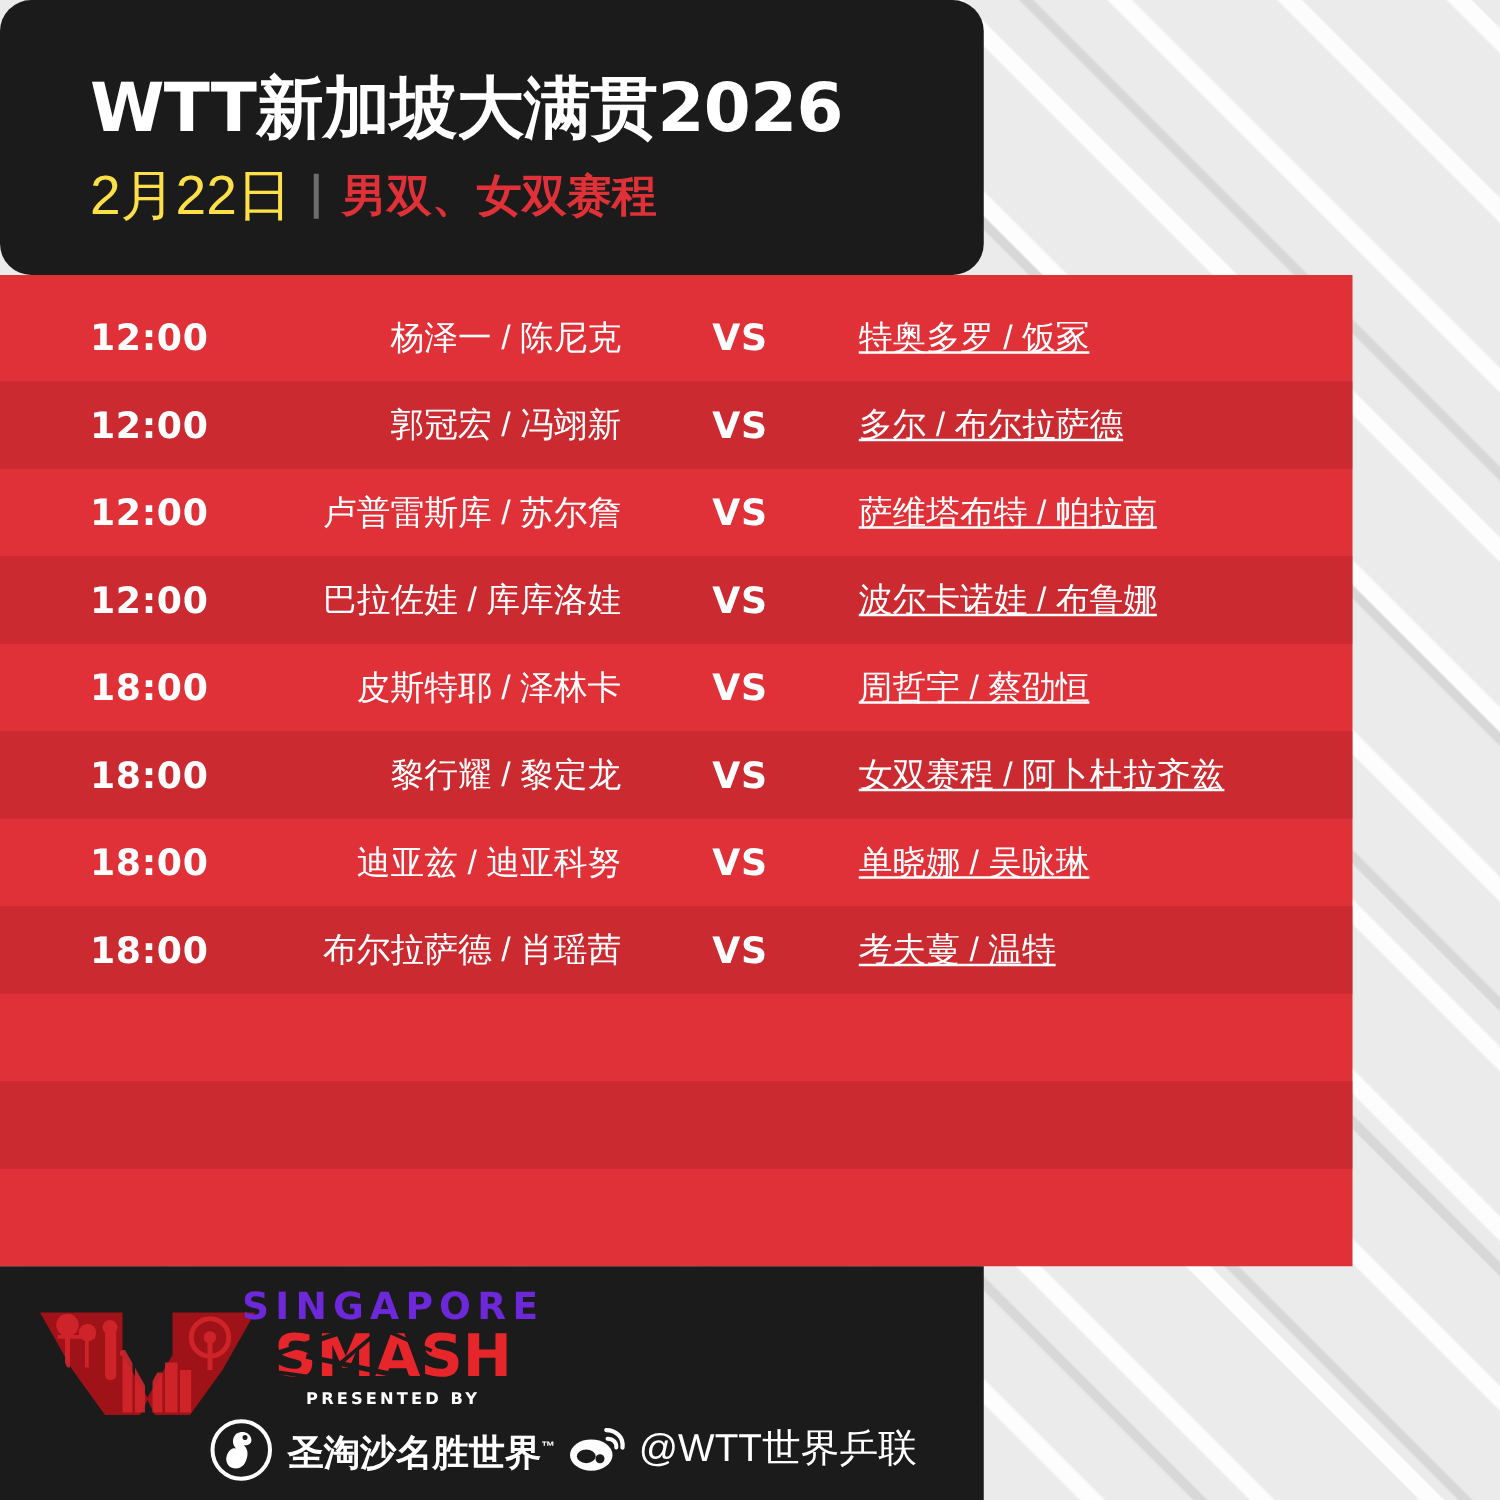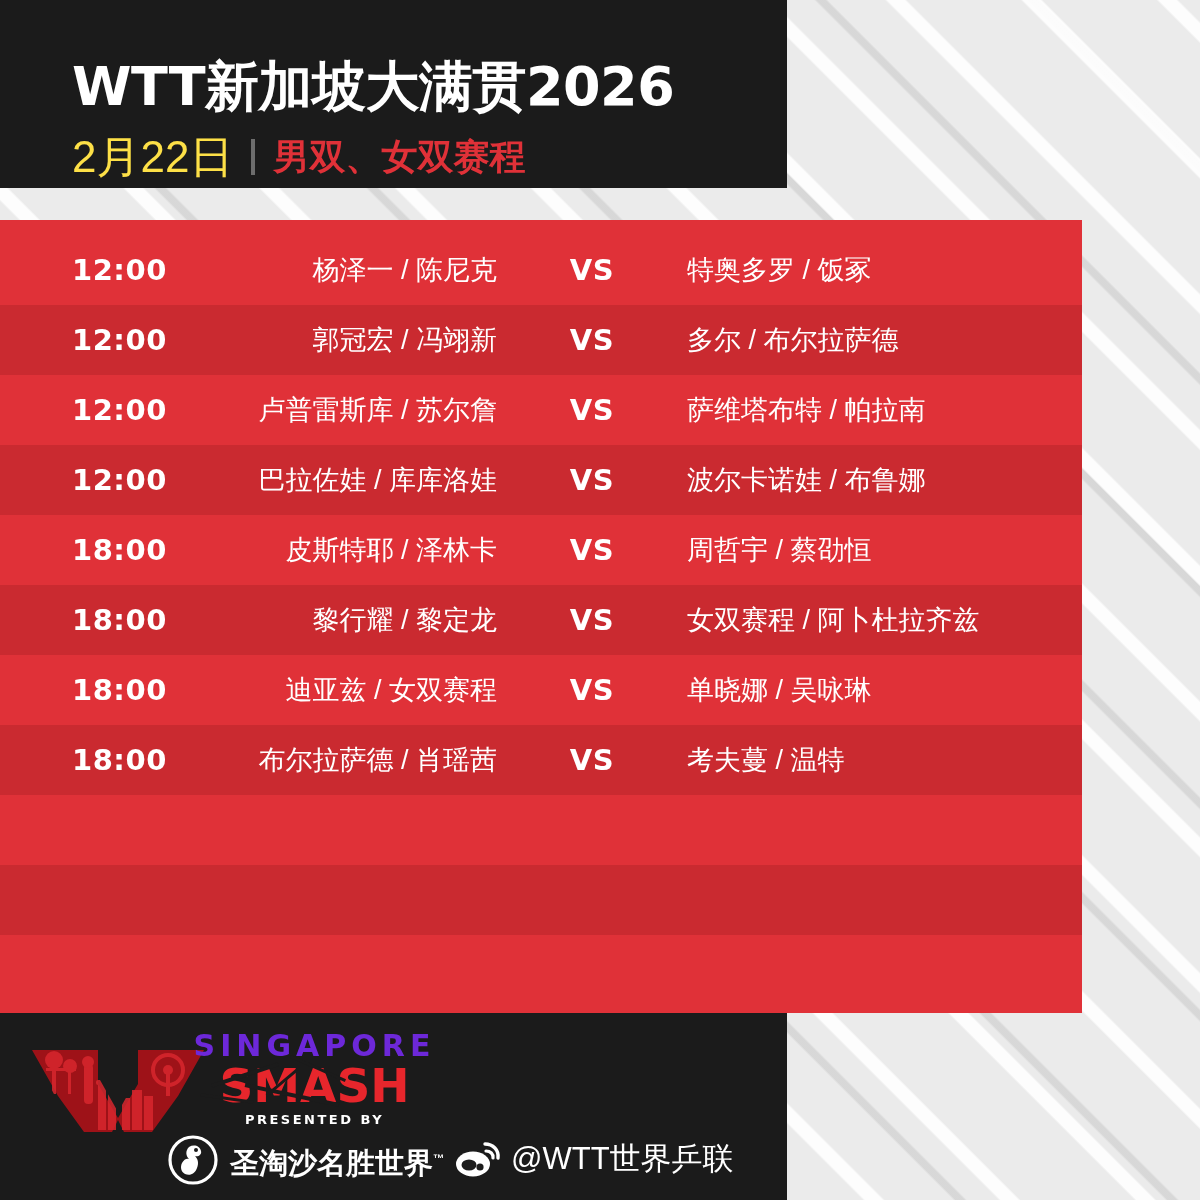--- a/index.html
+++ b/index.html
@@ -28,22 +28,23 @@
         rgba(209,209,209,0.0) 0px,
         rgba(209,209,209,0.0) 74px,
         rgba(209,209,209,0.75) 76px,
         rgba(209,209,209,0.75) 82px,
         rgba(209,209,209,0.0) 84px,
         rgba(209,209,209,0.0) 150px);
   }
 
   
   .header{
-    position:absolute;left:0;top:0;width:787px;height:188px;
+    position:absolute;left:0;top:0;width:787px;height:220px;
     background:#1b1b1b;
+    border-radius:25px;
   }
   .title{
     position:absolute;left:72px;top:56px;
     font-size:54px;font-weight:bold;color:#ffffff;
     letter-spacing:-0.5px;line-height:62px;white-space:nowrap;
     font-family:"DejaVu Sans","Liberation Sans",sans-serif;
   }
   .subtitle-row{
     position:absolute;left:72px;top:134px;
     display:flex;align-items:center;height:46px;white-space:nowrap;
@@ -79,21 +80,21 @@
     position:absolute;left:197px;width:300px;text-align:right;
     font-size:27px;color:#ffffff;white-space:nowrap;
   }
   .cell-vs{
     position:absolute;left:547px;width:90px;text-align:center;
     font-size:29px;font-weight:bold;color:#ffffff;letter-spacing:0.5px;
     font-family:"DejaVu Sans","Liberation Sans",sans-serif;
   }
   .cell-right{
     position:absolute;left:687px;width:380px;text-align:left;
-    font-size:27px;color:#ffffff;white-space:nowrap;
+    font-size:27px;color:#ffffff;white-space:nowrap;text-decoration:underline;
   }
 
   
   .footer{
     position:absolute;left:0;top:1013px;width:787px;height:187px;
     background:#1b1b1b;
   }
   .logo-w{
     position:absolute;left:28px;top:1040px;width:180px;height:95px;
   }
@@ -195,21 +196,21 @@
           <div class="cell-right">周哲宇 / 蔡劭恒</div>
         </div>
         <div class="row" style="top: 365px;">
           <div class="cell-time">18:00</div>
           <div class="cell-left">黎行耀 / 黎定龙</div>
           <div class="cell-vs">VS</div>
           <div class="cell-right">女双赛程 / 阿卜杜拉齐兹</div>
         </div>
         <div class="row" style="top: 435px;">
           <div class="cell-time">18:00</div>
-          <div class="cell-left">迪亚兹 / 女双赛程</div>
+          <div class="cell-left">迪亚兹 / 迪亚科努</div>
           <div class="cell-vs">VS</div>
           <div class="cell-right">单晓娜 / 吴咏琳</div>
         </div>
         <div class="row" style="top: 505px;">
           <div class="cell-time">18:00</div>
           <div class="cell-left">布尔拉萨德 / 肖瑶茜</div>
           <div class="cell-vs">VS</div>
           <div class="cell-right">考夫蔓 / 温特</div>
         </div>
       </div>

